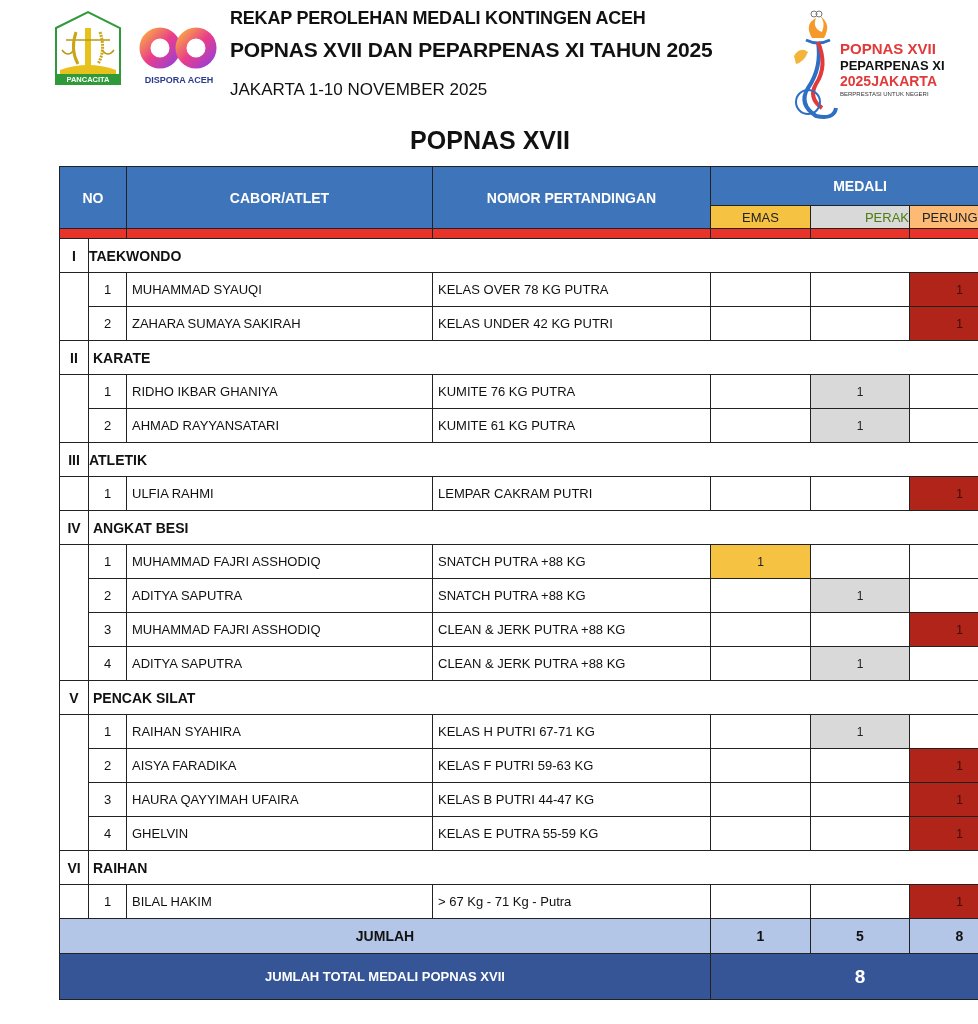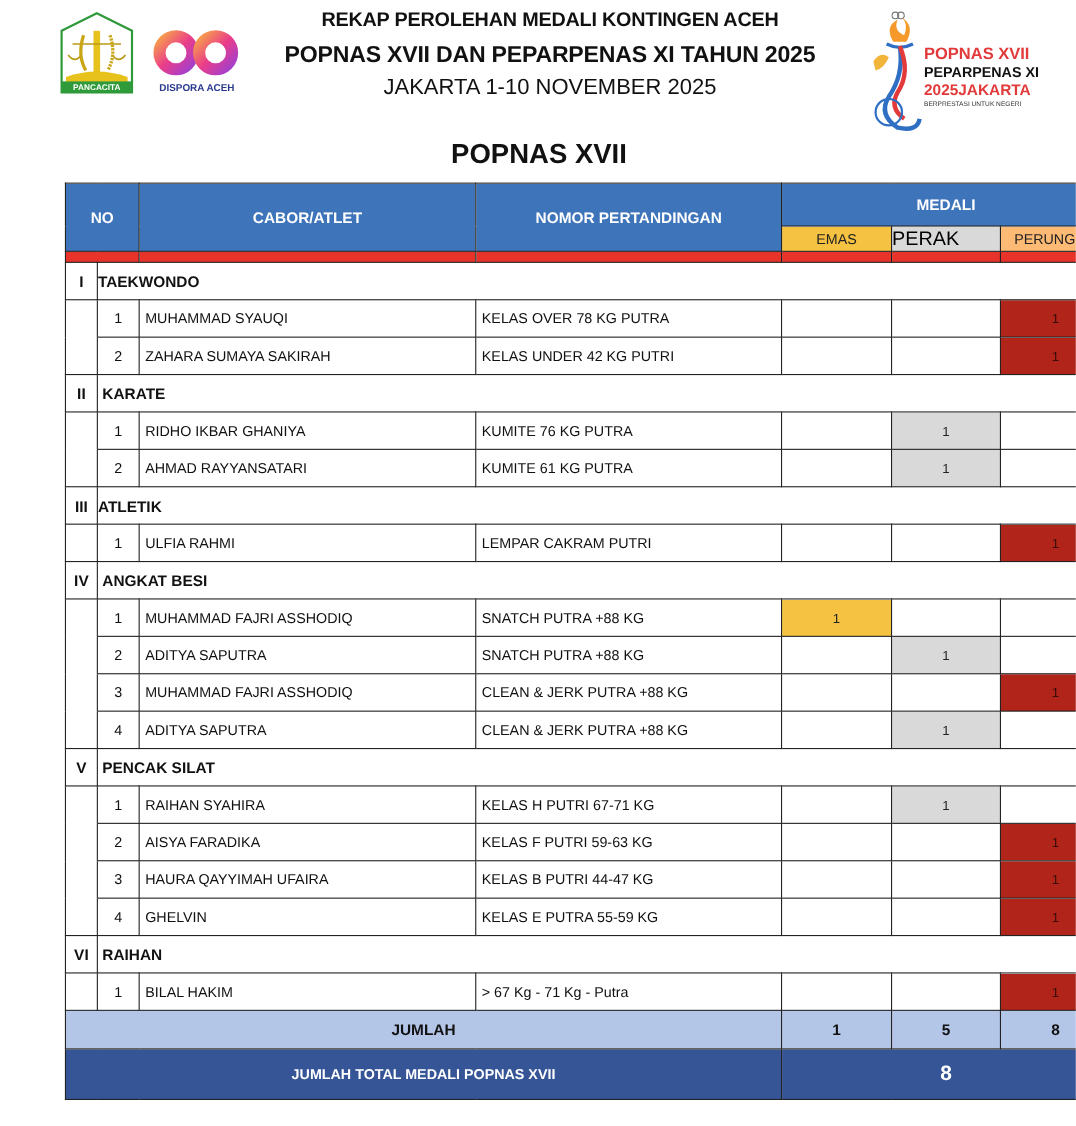--- a/index.html
+++ b/index.html
@@ -4,39 +4,39 @@
 <style>
   * { box-sizing: border-box; margin: 0; padding: 0; }
   html, body { width: 978px; height: 1024px; background: #ffffff; overflow: hidden; }
   body { position: relative; font-family: "Liberation Sans", sans-serif; color: #111; }
 
   .logo { position: absolute; }
   #logo-aceh { left: 52px; top: 10px; width: 72px; height: 76px; }
   #logo-dispora { left: 136px; top: 10px; width: 86px; height: 76px; }
   #logo-popnas { left: 786px; top: 8px; width: 180px; height: 115px; }
 
-  .title-block { position: absolute; left: 230px; width: 540px; text-align: center; }
+  .title-block { position: absolute; left: 230px; width: 540px; }
   .t1 { top: 8px; font-size: 18px; font-weight: bold; letter-spacing: -0.2px; }
   .t2 { top: 38px; font-size: 21px; font-weight: bold; letter-spacing: -0.2px; }
-  .t3 { top: 68px; font-size: 20px; }
+  .t3 { top: 80px; font-size: 17px; }
   .section-title { position: absolute; left: 330px; width: 320px; text-align: center; top: 126px; font-size: 25px; font-weight: bold; }
 
   table.medal-table {
     position: absolute; left: 13px; top: 166px; width: 950px;
     border-collapse: collapse; table-layout: fixed;
     font-size: 13px;
     margin-left: 46px;
   }
   table.medal-table td, table.medal-table th {
     border: 1.5px solid #222;
     overflow: hidden; white-space: nowrap;
   }
   .hdr { background: #3e74b9; color: #fff; font-weight: bold; text-align: center; font-size: 14px; }
   .sub-emas { background: #f5c242; color: #222; font-weight: normal; text-align: center; font-size: 13px; }
-  .sub-perak { background: #d9d9d9; color: #000000; font-weight: normal; text-align: left; font-size: 18px; }
+  .sub-perak { background: #d9d9d9; color: #4d7c0f; font-weight: normal; text-align: right; font-size: 13px; }
   .sub-perunggu { background: #fdba74; color: #222; font-weight: normal; text-align: center; font-size: 13px; }
   .red-strip td { background: #e8332a; height: 10px; padding: 0; }
 
   tr.cat td { height: 34px; background: #fff; font-weight: bold; font-size: 14px; }
   tr.cat td.roman { text-align: center; }
   tr.ath td { height: 34px; background: #fff; }
   tr.ath td.blank { border-top: none; border-bottom: none; }
   td.num { text-align: center; }
   td.name, td.event { padding-left: 5px; }
   td.medal { text-align: center; font-size: 12px; color: #222; }

